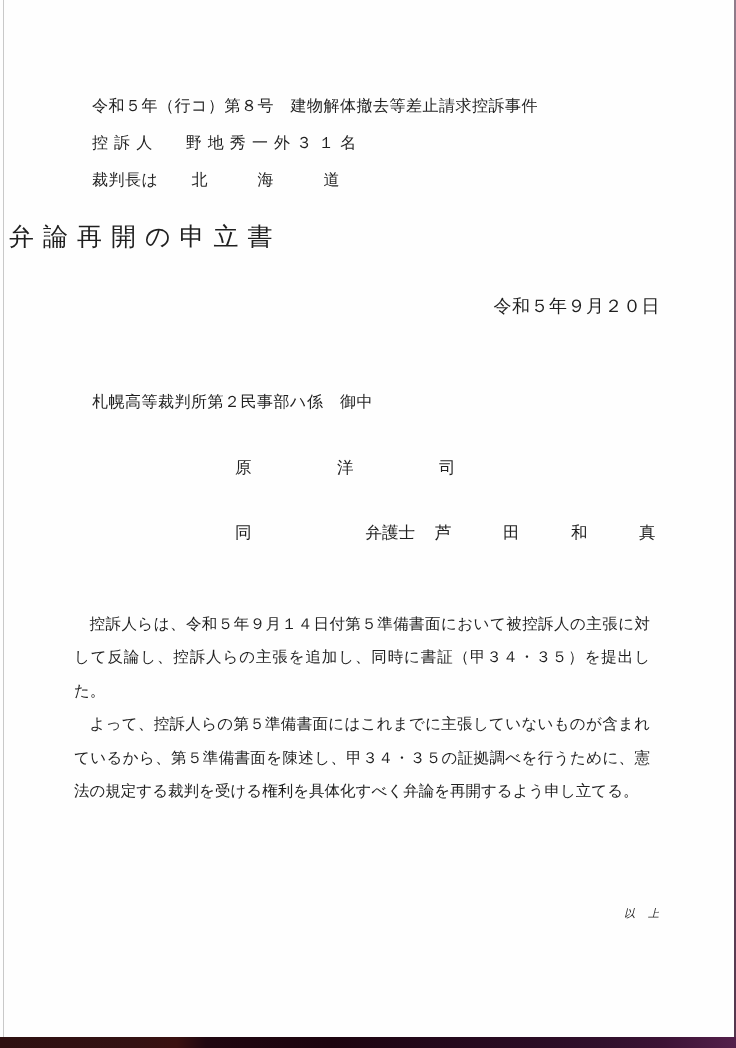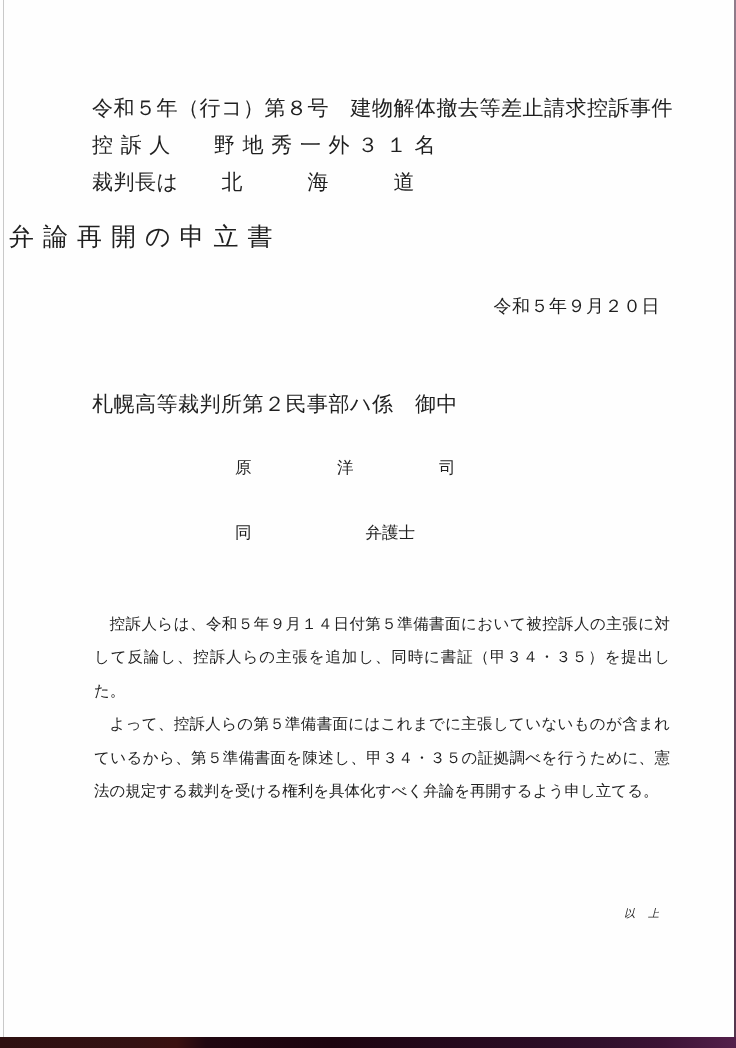--- a/index.html
+++ b/index.html
@@ -35,21 +35,21 @@
     width: 100%; height: 11px;
     background: linear-gradient(90deg,
       #2e1011 0%, #341213 18%, #3a1110 24%,
       #200710 28%, #1d040f 45%, #23081a 58%,
       #2a0c24 72%, #31102c 82%, #3c1335 90%,
       #54204b 100%);
   }
 
   .txt {
     position: absolute;
-    font-size: 21px;
+    font-size: 16px;
     letter-spacing: 0.5px;
     white-space: pre;
     line-height: 1.2;
   }
   .header-block .txt { left: 92px; }
   .case-line    { top: 96px;  }
   .appellant    { top: 133px; }
   .appellee     { top: 170px; }
 
   .doc-title {
@@ -84,21 +84,21 @@
   .sig-role {
     width: 180px;
     display: flex;
     justify-content: space-between;
     margin-right: 20px;
   }
   .sig-name { letter-spacing: 0.5px; }
 
   .body-block {
     position: absolute;
-    left: 94px; top: 608px;
+    left: 74px; top: 608px;
     width: 576px;
     font-size: 15.5px;
     line-height: 33.4px;
     text-align: justify;
     text-justify: inter-ideograph;
   }
   .body-block p {
     text-indent: 1em;
     margin: 0;
   }
@@ -131,20 +131,21 @@
 
   <div class="signature-row sig-1">
     <span class="sig-name">原　　　　　洋　　　　　司</span>
   </div>
 
   <div class="signature-row sig-2">
     <span class="sig-role">
       <span>同</span>
       <span>弁護士</span>
     </span>
+    <span class="sig-name">芦　　　田　　　和　　　真</span>
   </div>
 
   <div class="body-block">
     <p>控訴人らは、令和５年９月１４日付第５準備書面において被控訴人の主張に対して反論し、控訴人らの主張を追加し、同時に書証（甲３４・３５）を提出した。</p>
     <p>よって、控訴人らの第５準備書面にはこれまでに主張していないものが含まれているから、第５準備書面を陳述し、甲３４・３５の証拠調べを行うために、憲法の規定する裁判を受ける権利を具体化すべく弁論を再開するよう申し立てる。</p>
   </div>
 
   <div class="closing">以　上</div>
 
   <div class="left-edge-line"></div>

